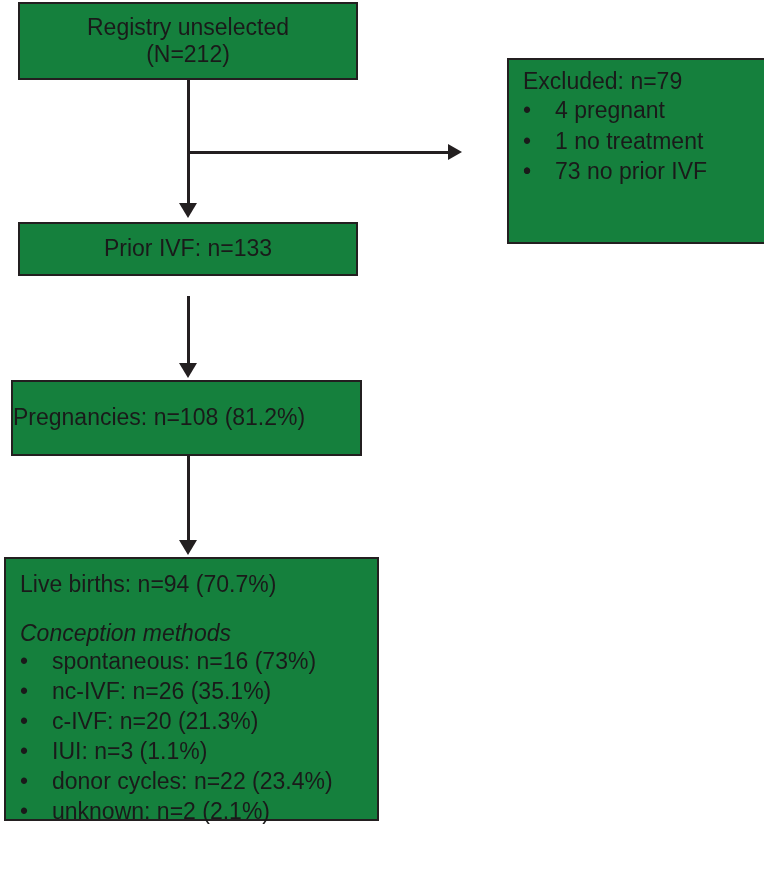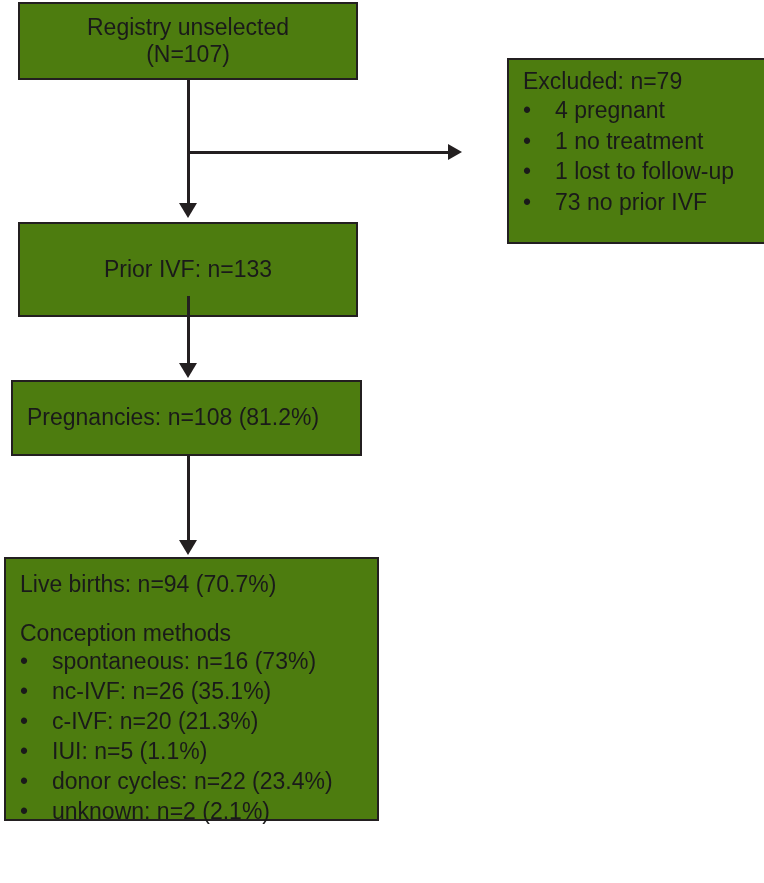--- a/index.html
+++ b/index.html
@@ -15,21 +15,21 @@
     position: relative;
     width: 764px;
     height: 883px;
     background: #ffffff;
     overflow: hidden;
   }
   .node {
     position: absolute;
     box-sizing: border-box;
     border: 2px solid #231f20;
-    background: #4d7c0f;
+    background: #15803d;
     font-size: 23px;
     line-height: 1.18;
     color: #1a1a1a;
   }
   .node.centered {
     display: flex;
     flex-direction: column;
     align-items: center;
     justify-content: center;
     text-align: center;
@@ -43,25 +43,24 @@
   
   #node-registry {
     left: 18px;  top: 2px;   width: 340px; height: 78px;
   }
   #node-excluded {
     left: 463px; top: 58px;  width: 292px; height: 186px;
     padding: 8px 0 0 14px;
     margin-left: 44px;
   }
   #node-prioriv {
-    left: 18px;  top: 222px; width: 340px; height: 95px;
+    left: 18px;  top: 222px; width: 340px; height: 54px;
   }
   #node-pregnancies {
     left: 11px;  top: 380px; width: 351px; height: 76px;
-    padding-left: 14px;
   }
   #node-livebirths {
     left: 4px;   top: 557px; width: 375px; height: 264px;
     padding: 12px 0 0 14px;
   }
   
   .bullets {
     list-style: none;
     margin: 0;
     padding: 0;
@@ -74,20 +73,21 @@
   }
   .bullets li .bullet-dot {
     position: absolute;
     left: 0;
     top: 0;
   }
   #node-excluded .bullets li {
     line-height: 1.33;
   }
   .heading-italic {
+    font-style: italic;
     white-space: nowrap;
   }
   .spacer-line {
     height: 22px;
   }
   
   .conn {
     position: absolute;
     background: #231f20;
   }
@@ -116,37 +116,36 @@
   #trunk-3      { left: 187px; top: 456px; height: 86px; }
   #arrowhead-3  { left: 179px; top: 540px; }
 </style>
 </head>
 <body>
 
 <div id="flowchart">
 
   <div class="node centered" id="node-registry">
     <div class="node-line">Registry unselected</div>
-    <div class="node-line">(N=107)</div>
+    <div class="node-line">(N=212)</div>
   </div>
 
   <div class="node left" id="node-excluded">
     <div class="node-line">Excluded: n=79</div>
     <ul class="bullets">
       <li>
         <span class="bullet-dot">•</span>
         <span>4 pregnant</span>
       </li>
       <li>
         <span class="bullet-dot">•</span>
         <span>1 no treatment</span>
       </li>
       <li>
         <span class="bullet-dot">•</span>
-        <span>1 lost to follow-up</span>
       </li>
       <li>
         <span class="bullet-dot">•</span>
         <span>73 no prior IVF</span>
       </li>
     </ul>
   </div>
 
   <div class="node centered" id="node-prioriv">
     <div class="node-line">Prior IVF: n=133</div>
@@ -168,21 +167,21 @@
       <li>
         <span class="bullet-dot">•</span>
         <span>nc-IVF: n=26 (35.1%)</span>
       </li>
       <li>
         <span class="bullet-dot">•</span>
         <span>c-IVF: n=20 (21.3%)</span>
       </li>
       <li>
         <span class="bullet-dot">•</span>
-        <span>IUI: n=5 (1.1%)</span>
+        <span>IUI: n=3 (1.1%)</span>
       </li>
       <li>
         <span class="bullet-dot">•</span>
         <span>donor cycles: n=22 (23.4%)</span>
       </li>
       <li>
         <span class="bullet-dot">•</span>
         <span>unknown: n=2 (2.1%)</span>
       </li>
     </ul>

